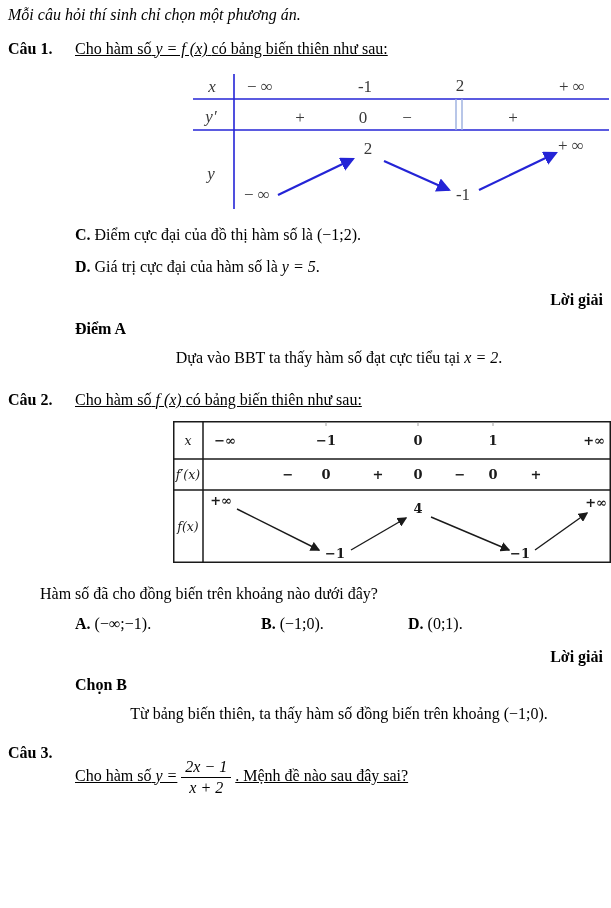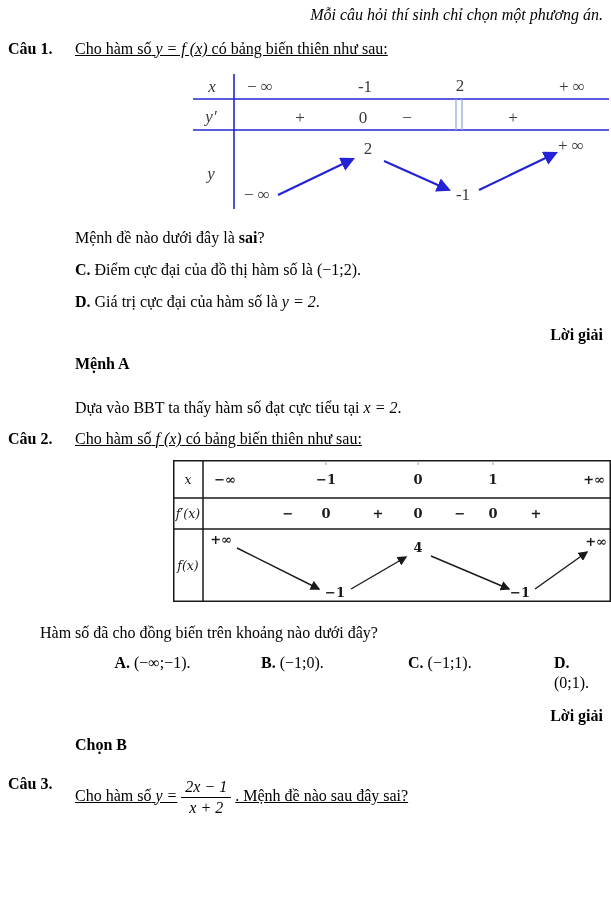--- a/index.html
+++ b/index.html
@@ -5,49 +5,49 @@
   * { box-sizing: border-box; }
   html,body { margin:0; padding:0; }
   body {
     width: 611px; height: 908px; overflow: hidden;
     background: #ffffff; color: #000;
     font-family: "Liberation Serif", serif;
     font-size: 16px; line-height: 1.3;
   }
   .doc { padding: 5px 8px 0 8px; }
   .section-title { font-weight: bold; margin: 0 0 10px 0; }
-  .section-note  { font-style: italic; margin: 0 0 13px 0; text-align: right; }
+  .section-note  { font-style: italic; margin: 0 0 13px 0; }
 
   .q-header { display: flex; margin: 0; align-items: flex-start; }
   .q-label  { width: 67px; flex: 0 0 67px; font-weight: bold; }
   .q-stem   { flex: 1; text-decoration: underline; }
 
   .math  { font-style: italic; }
   .mathn { font-style: normal; }
 
   .indent { margin-left: 67px; }
 
   .opt-line { margin: 11px 0 0 67px; }
   .opt-letter { font-weight: bold; }
 
   .solution-head { text-align: right; padding-left: 150px; font-weight: bold; margin-top: 12px; }
   .choice { font-weight: bold; margin: 8px 0 0 67px; }
-  .explain { margin: 24px 0 0 67px; }
+  .explain { margin: 8px 0 0 67px; text-align: center; }
 
   .bbt1-wrap { margin: 14px 0 0 152px; }
   .bbt2-wrap { margin: 10px 0 0 165px; }
 
   .q2-opts { display: flex; margin: 9px 0 0 67px; }
-  .q2-opt-a { width: 155px; text-align: center; }
+  .q2-opt-a { width: 155px; }
   .q2-opt-b { width: 147px; margin-left: 31px; }
   .q2-opt-c { width: 146px; }
   .q2-opt-d { flex: 1; }
 
   
-  .frac { display: inline-block; vertical-align: -0.75em; text-align: center; margin: 4px 4px; line-height: 1.15; }
+  .frac { display: inline-block; vertical-align: -0.75em; text-align: center; margin: 15px 4px; line-height: 1.15; }
   .frac .num { display: block; padding: 0 4px 1px 4px; border-bottom: 1.3px solid #000; }
   .frac .den { display: block; padding-top: 1px; }
 
   .q3-header { margin-top: 18px; min-height: 52px; }
 
   svg text { font-family: "Liberation Serif", "DejaVu Serif", serif; }
   .t1-txt  { fill: #3a3a3a; font-size: 17px; }
   .t1-lbl  { fill: #3a3a3a; font-size: 17px; font-style: italic; }
   .t2-txt  { fill: #1a1a1a; font-size: 13px; font-weight: bold; font-family: "DejaVu Serif", serif; }
   .t2-lbl  { fill: #1a1a1a; font-size: 12.5px; font-style: italic; font-family: "DejaVu Serif", serif; }
@@ -101,44 +101,40 @@
       <text class="t1-txt" x="411" y="77" text-anchor="middle">+ ∞</text>
       <text class="t1-txt" x="97" y="126" text-anchor="middle">− ∞</text>
       <text class="t1-txt" x="303" y="126" text-anchor="middle">-1</text>
 
       <line x1="118" y1="121" x2="193" y2="85" stroke="#2424d6" stroke-width="2.2" marker-end="url(#arrB)"></line>
       <line x1="224" y1="87" x2="289" y2="116" stroke="#2424d6" stroke-width="2.2" marker-end="url(#arrB)"></line>
       <line x1="319" y1="116" x2="396" y2="79" stroke="#2424d6" stroke-width="2.2" marker-end="url(#arrB)"></line>
     </svg>
   </div>
 
-  <div class="indent" style="margin-top:14px;">
-    <span>Mệnh đề nào dưới đây là</span>
-    <b>sai</b><span>?</span>
-  </div>
 
   <div class="opt-line">
     <span class="opt-letter">C.</span>
     <span>Điểm cực đại của đồ thị hàm số là</span>
     <span class="mathn">(−1;2)</span><span>.</span>
   </div>
   <div class="opt-line">
     <span class="opt-letter">D.</span>
     <span>Giá trị cực đại của hàm số là</span>
-    <span class="math">y = 2</span><span>.</span>
+    <span class="math">y = 5</span><span>.</span>
   </div>
 
   <div class="solution-head">Lời giải</div>
-  <div class="choice">Mệnh A</div>
+  <div class="choice">Điểm A</div>
   <div class="explain">
     <span>Dựa vào BBT ta thấy hàm số đạt cực tiểu tại</span>
     <span class="math">x = 2</span><span>.</span>
   </div>
 
-  <div class="q-header" style="margin-top:10px;">
+  <div class="q-header" style="margin-top:22px;">
     <span class="q-label">Câu 2.</span>
     <span class="q-stem">
       <span>Cho hàm số</span>
       <span class="math">f (x)</span>
       <span>có bảng biến thiên như sau:</span>
     </span>
   </div>
 
   <div class="bbt2-wrap">
     <svg width="438" height="142" viewBox="0 0 438 142">
@@ -191,32 +187,32 @@
 
   <div class="q2-opts">
     <span class="q2-opt-a">
       <span class="opt-letter">A.</span>
       <span class="mathn">(−∞;−1)</span><span>.</span>
     </span>
     <span class="q2-opt-b">
       <span class="opt-letter">B.</span>
       <span class="mathn">(−1;0)</span><span>.</span>
     </span>
-    <span class="q2-opt-c">
-      <span class="opt-letter">C.</span>
-      <span class="mathn">(−1;1)</span><span>.</span>
-    </span>
     <span class="q2-opt-d">
       <span class="opt-letter">D.</span>
       <span class="mathn">(0;1)</span><span>.</span>
     </span>
   </div>
 
   <div class="solution-head">Lời giải</div>
   <div class="choice">Chọn B</div>
+  <div class="explain">
+    <span>Từ bảng biến thiên, ta thấy hàm số đồng biến trên khoảng</span>
+    <span class="mathn">(−1;0)</span><span>.</span>
+  </div>
 
   <div class="q-header q3-header">
     <span class="q-label">Câu 3.</span>
     <span class="q-stem">
       <span>Cho hàm số</span>
       <span class="math">y =</span><span class="frac"><span class="num math">2x − 1</span><span class="den math">x + 2</span></span><span>. Mệnh đề nào sau đây sai?</span>
     </span>
   </div>
 
 </div>

